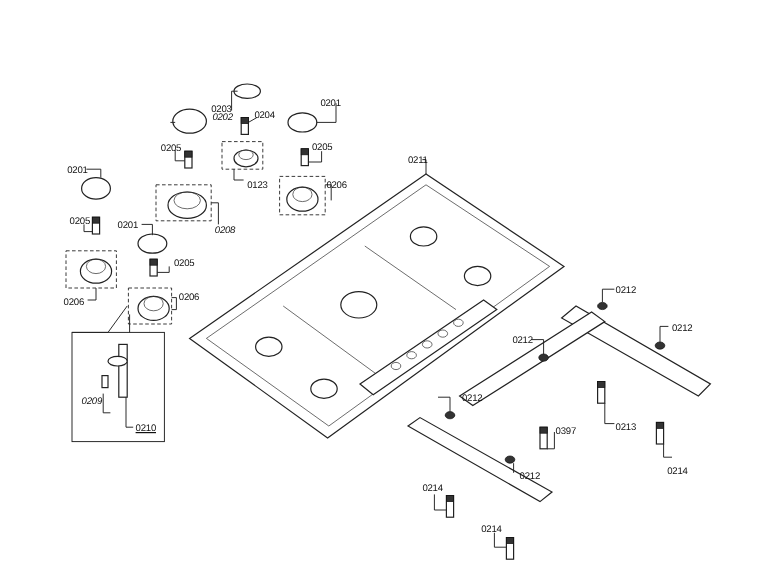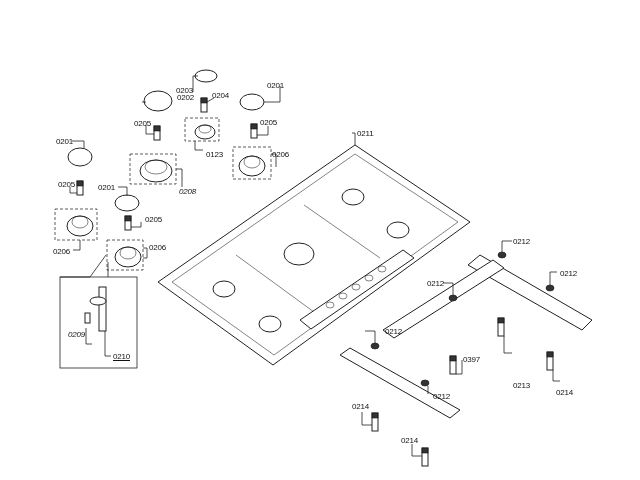--- a/index.html
+++ b/index.html
@@ -185,40 +185,40 @@
     <polyline class="ln" points="504,336 504,353 512,353"></polyline>
     <polyline class="ln" points="456,374 462,374 462,360"></polyline>
     <polyline class="ln" points="553,370 553,381 560,381"></polyline>
     <polyline class="ln" points="362,412 362,425 372,425"></polyline>
     <polyline class="ln" points="412,444 412,456 422,456"></polyline>
   </g>
 </svg>
 
 
 <span class="lbl" style="left:176px;top:86px;">0203</span>
-<span class="lbl" style="left:177px;top:93px;">0202</span>
+<span class="lbl" style="left:177px;top:93px;font-style:italic;">0202</span>
 <span class="lbl" style="left:212px;top:91px;text-align:center;">0204</span>
 <span class="lbl" style="left:267px;top:81px;">0201</span>
 <span class="lbl" style="left:134px;top:119px;">0205</span>
 <span class="lbl" style="left:260px;top:118px;">0205</span>
 <span class="lbl" style="left:206px;top:150px;">0123</span>
 <span class="lbl" style="left:272px;top:150px;">0206</span>
 <span class="lbl" style="left:56px;top:137px;">0201</span>
 <span class="lbl" style="left:179px;top:187px;font-style:italic;">0208</span>
 <span class="lbl" style="left:58px;top:180px;">0205</span>
 <span class="lbl" style="left:98px;top:183px;">0201</span>
 <span class="lbl" style="left:145px;top:215px;">0205</span>
 <span class="lbl" style="left:53px;top:247px;">0206</span>
 <span class="lbl" style="left:149px;top:243px;">0206</span>
 <span class="lbl" style="left:68px;top:330px;font-style:italic;">0209</span>
 <span class="lbl" style="left:113px;top:352px;text-decoration:underline;">0210</span>
-<span class="lbl" style="left:357px;top:129px;">0211</span>
+<span class="lbl" style="left:340px;top:129px;">0211</span>
 <span class="lbl" style="left:513px;top:237px;">0212</span>
 <span class="lbl" style="left:560px;top:269px;">0212</span>
 <span class="lbl" style="left:427px;top:279px;">0212</span>
 <span class="lbl" style="left:385px;top:327px;">0212</span>
 <span class="lbl" style="left:433px;top:392px;">0212</span>
-<span class="lbl" style="left:513px;top:351px;margin-top:30px;">0213</span>
+<span class="lbl" style="left:513px;top:351px;">0213</span>
 <span class="lbl" style="left:463px;top:355px;">0397</span>
 <span class="lbl" style="left:556px;top:388px;">0214</span>
 <span class="lbl" style="left:352px;top:402px;">0214</span>
 <span class="lbl" style="left:401px;top:436px;">0214</span>
 </div>
 
 </body></html>

